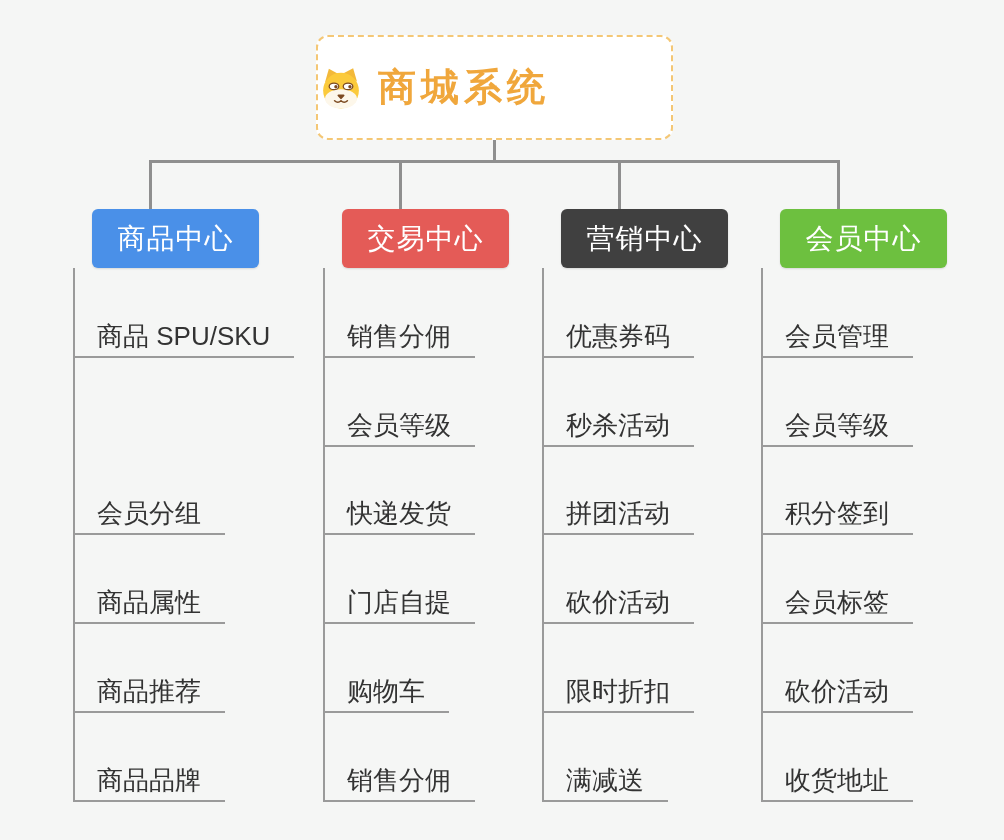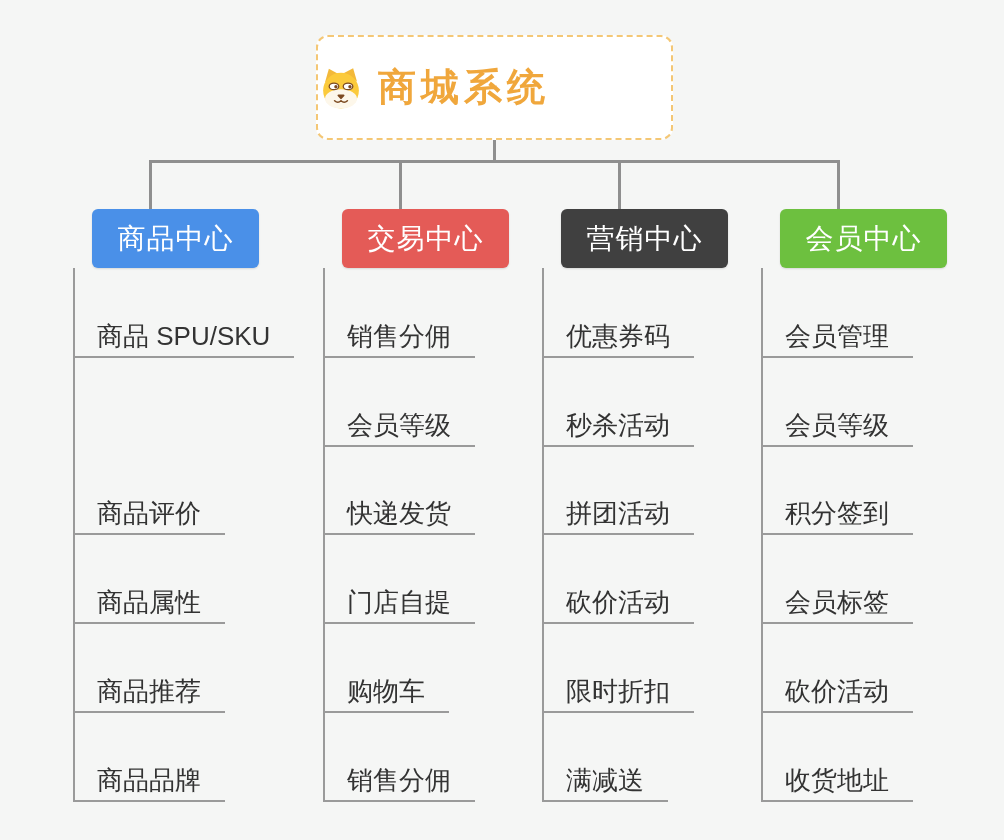--- a/index.html
+++ b/index.html
@@ -97,21 +97,21 @@
     </span>
     <span class="root-label">商城系统</span>
   </div>
 
   <div class="branch-box b0" style="background-color: rgb(74, 144, 232);">
     <span class="branch-label">商品中心</span>
   </div>
   <div class="col col-0">
     <div class="vline"></div>
     <div class="leaf row-0">商品 SPU/SKU</div>
-    <div class="leaf row-2">商品评价</div>
+    <div class="leaf row-2">会员分组</div>
     <div class="leaf row-3">商品属性</div>
     <div class="leaf row-4">商品推荐</div>
     <div class="leaf row-5">商品品牌</div>
   </div>
 
   <div class="branch-box b1" style="background-color: rgb(228, 91, 87); font-family: Liberation Mono, monospace;">
     <span class="branch-label">交易中心</span>
   </div>
   <div class="col col-1">
     <div class="vline"></div>

